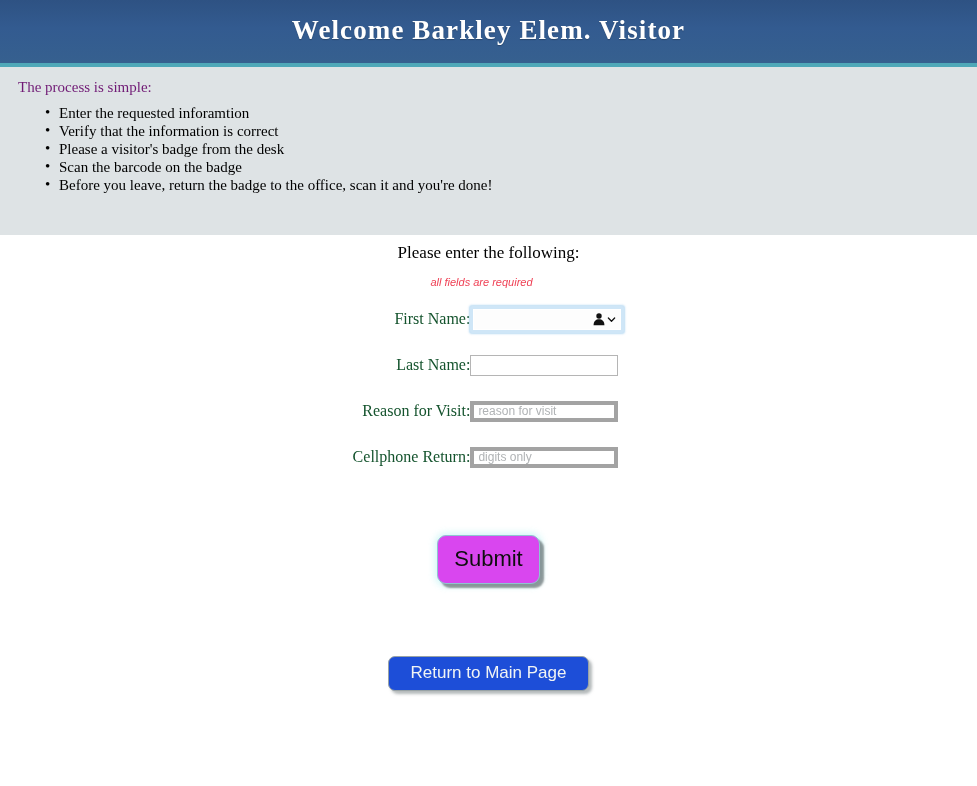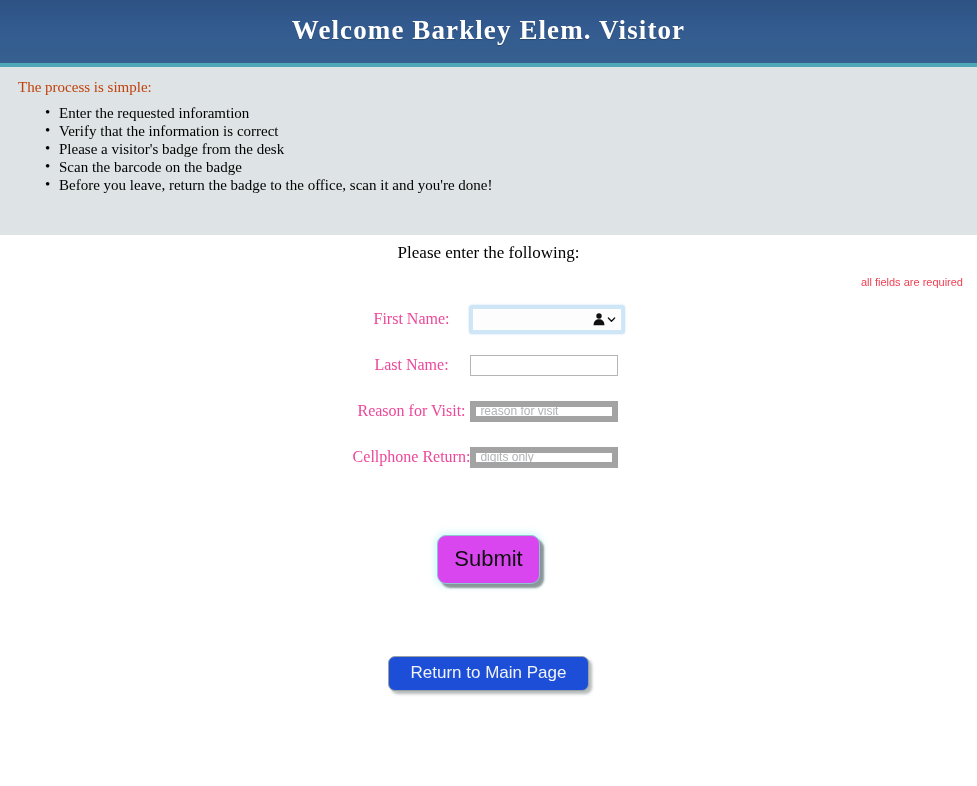--- a/index.html
+++ b/index.html
@@ -39,21 +39,21 @@
 
   
   .instructions {
     background: #dee3e5;
     padding: 12px 0 16px 0;
     box-sizing: border-box;
     height: 168px;
   }
   .instructions .lead {
     font-size: 15px;
-    color: #c2410c;
+    color: #701a75;
     margin: 0 0 8px 18px;
   }
   .instructions ul {
     margin: 0;
     padding: 0 0 0 45px;
     list-style: none;
   }
   .instructions li {
     font-size: 15px;
     color: #000;
@@ -78,56 +78,56 @@
   }
   .form-heading {
     font-size: 17px;
     color: #000;
     margin: 0;
     padding: 0;
     line-height: 22px;
   }
   .required-note {
     font-family: "Liberation Sans", "DejaVu Sans", sans-serif;
+    font-style: italic;
     font-size: 11px;
     color: #ef4155;
     margin: 12px 14px 0 0;
     line-height: 12px;
-    text-align: right;
   }
 
   table.fields {
     margin: 8px auto 0 auto;
     border-collapse: collapse;
   }
   table.fields td {
     padding: 0;
     vertical-align: middle;
     height: 46px;
   }
   td.label-cell {
-    text-align: center;
+    text-align: right;
     padding-right: 33px;
     font-size: 16px;
-    color: #ec4899;
+    color: #14532d;
     white-space: nowrap;
   }
   td.input-cell {
     text-align: left;
   }
 
   .txt {
     box-sizing: border-box;
     width: 148px;
     height: 21px;
     font-family: "Liberation Sans", "DejaVu Sans", sans-serif;
     font-size: 12px;
     color: #222;
     padding: 1px 4px;
-    border: 6px solid #a3a3a3;
+    border: 4px solid #a3a3a3;
     background: #ffffff;
     outline: none;
   }
   .txt::placeholder {
     color: #b0b3b5;
     font-family: "Liberation Sans", "DejaVu Sans", sans-serif;
     font-size: 12px;
   }
   .txt.strong-border {
     border: 1px solid #b5b5b5;

